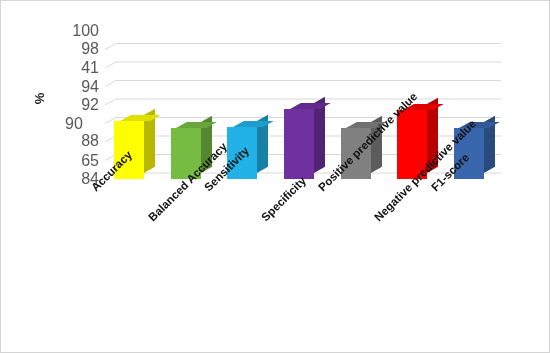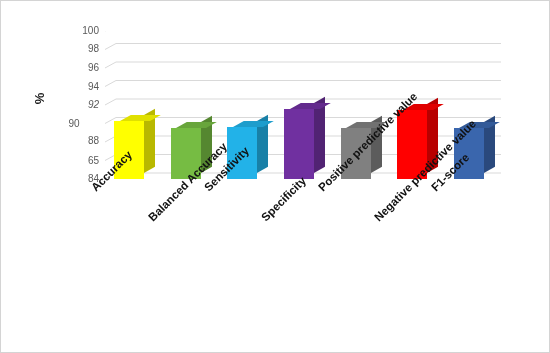--- a/index.html
+++ b/index.html
@@ -44,21 +44,21 @@
     left: 48px;
     top: 22px;
     width: 50px;
     height: 160px;
   }
   .y-tick {
     position: absolute;
     right: 0;
     width: 50px;
     text-align: right;
-    font-size: 10px;
+    font-size: 16px;
     color: #595959;
     line-height: 12px;
   }
   #y-axis-title {
     position: absolute;
     left: 33px;
     top: 90px;
     font-size: 13px;
     font-weight: bold;
     color: #1a1a1a;
@@ -134,23 +134,23 @@
 </head>
 <body>
 
 <div id="figure">
 
   <div id="y-axis-title">%</div>
 
   <div id="y-ticks">
       <div class="y-tick" style="top: 2px;">100</div>
       <div class="y-tick" style="top: 20px;">98</div>
-      <div class="y-tick" style="top: 39px;">96</div>
+      <div class="y-tick" style="top: 39px;">41</div>
       <div class="y-tick" style="top: 57.5px;">94</div>
-      <div class="y-tick" style="top: 76px; font-style: italic;">92</div>
+      <div class="y-tick" style="top: 76px;">92</div>
       <div class="y-tick" style="top: 94.5px; text-align: center;">90</div>
       <div class="y-tick" style="top: 112px;">88</div>
       <div class="y-tick" style="top: 131.5px;">65</div>
       <div class="y-tick" style="top: 150px;">84</div>
     </div>
 
   <div id="plot-area">
     <svg class="grid-svg" viewBox="0 0 396 148" preserveAspectRatio="none">
         <line x1="0" y1="0" x2="11" y2="-6" stroke="#d9d9d9" stroke-width="1"></line>
         <line x1="11" y1="-6" x2="396" y2="-6" stroke="#d9d9d9" stroke-width="1"></line>

